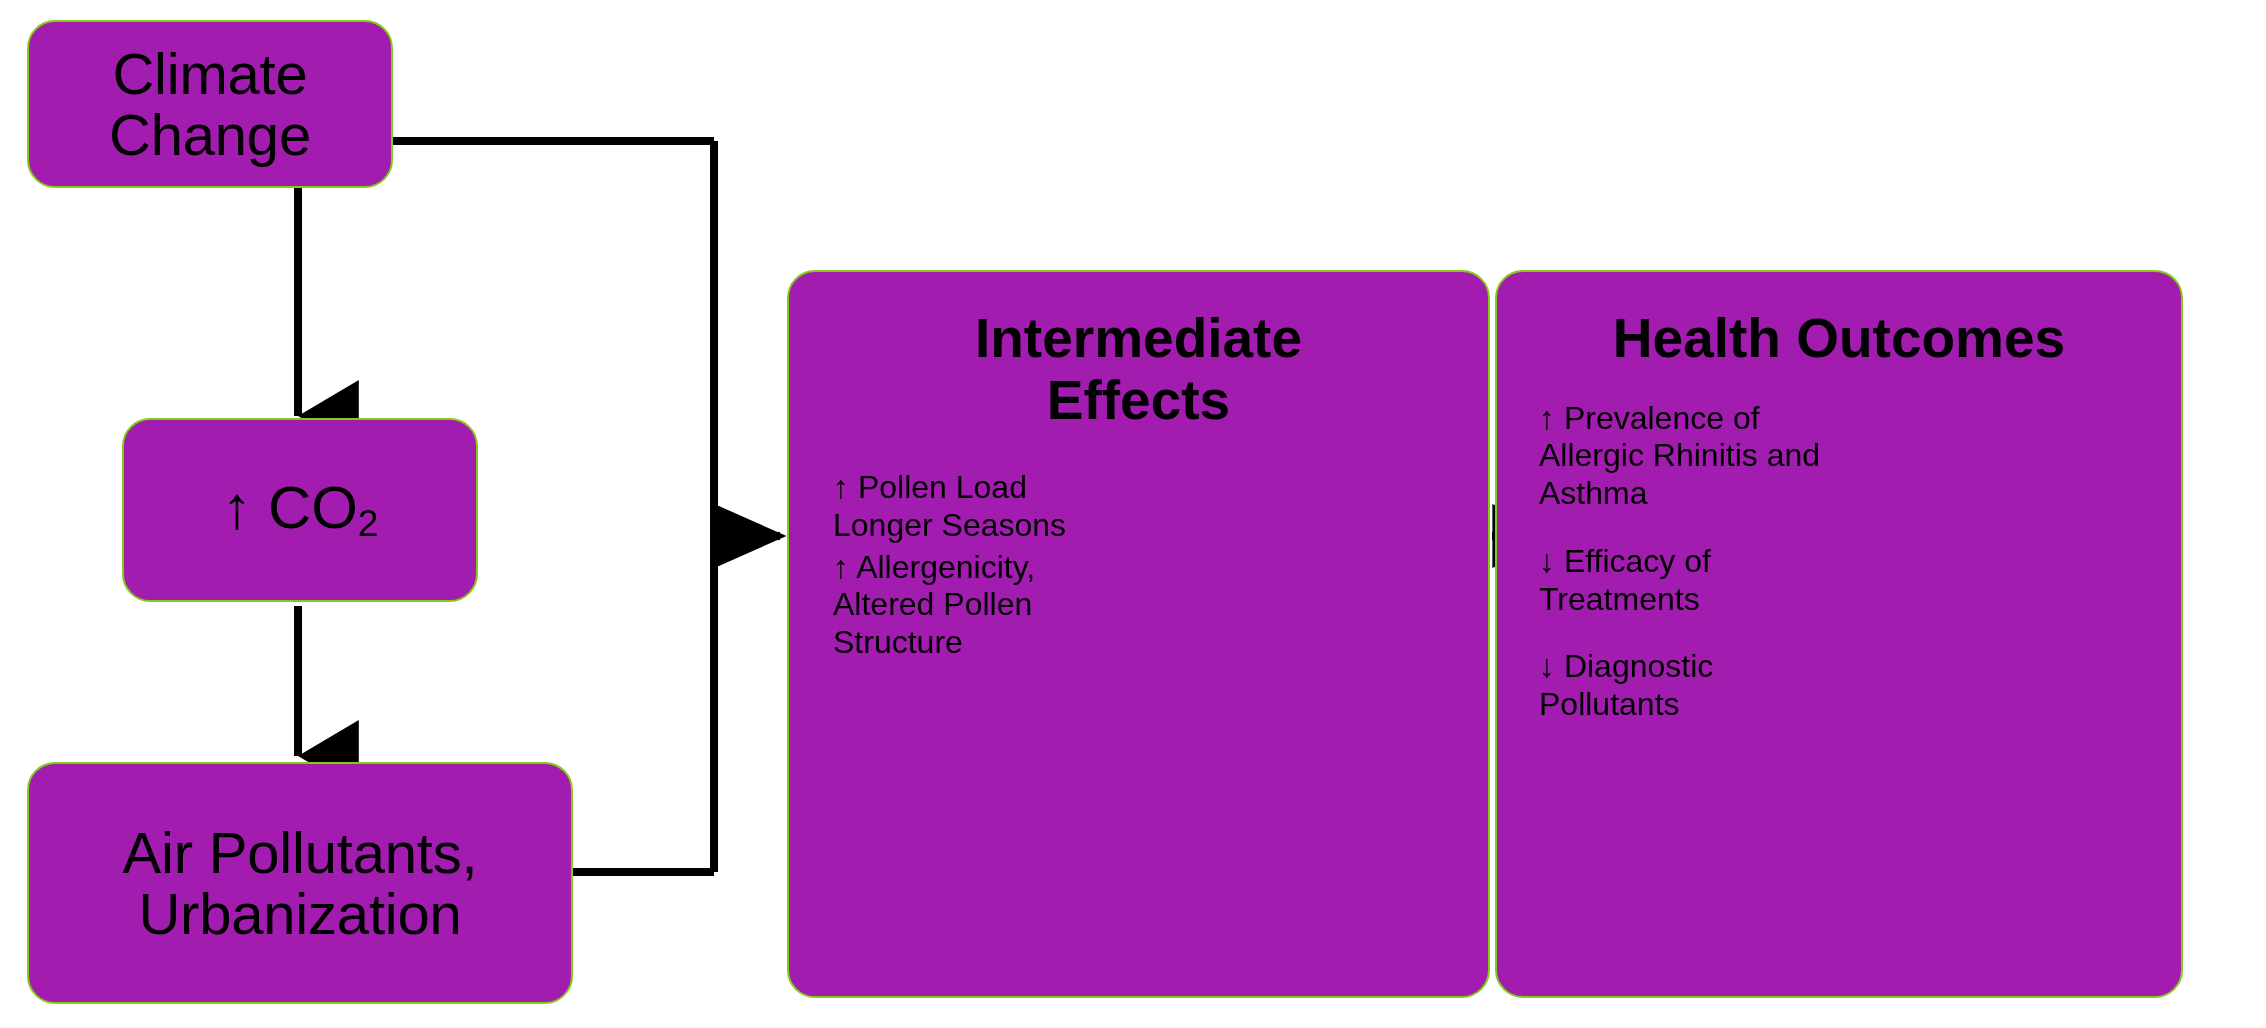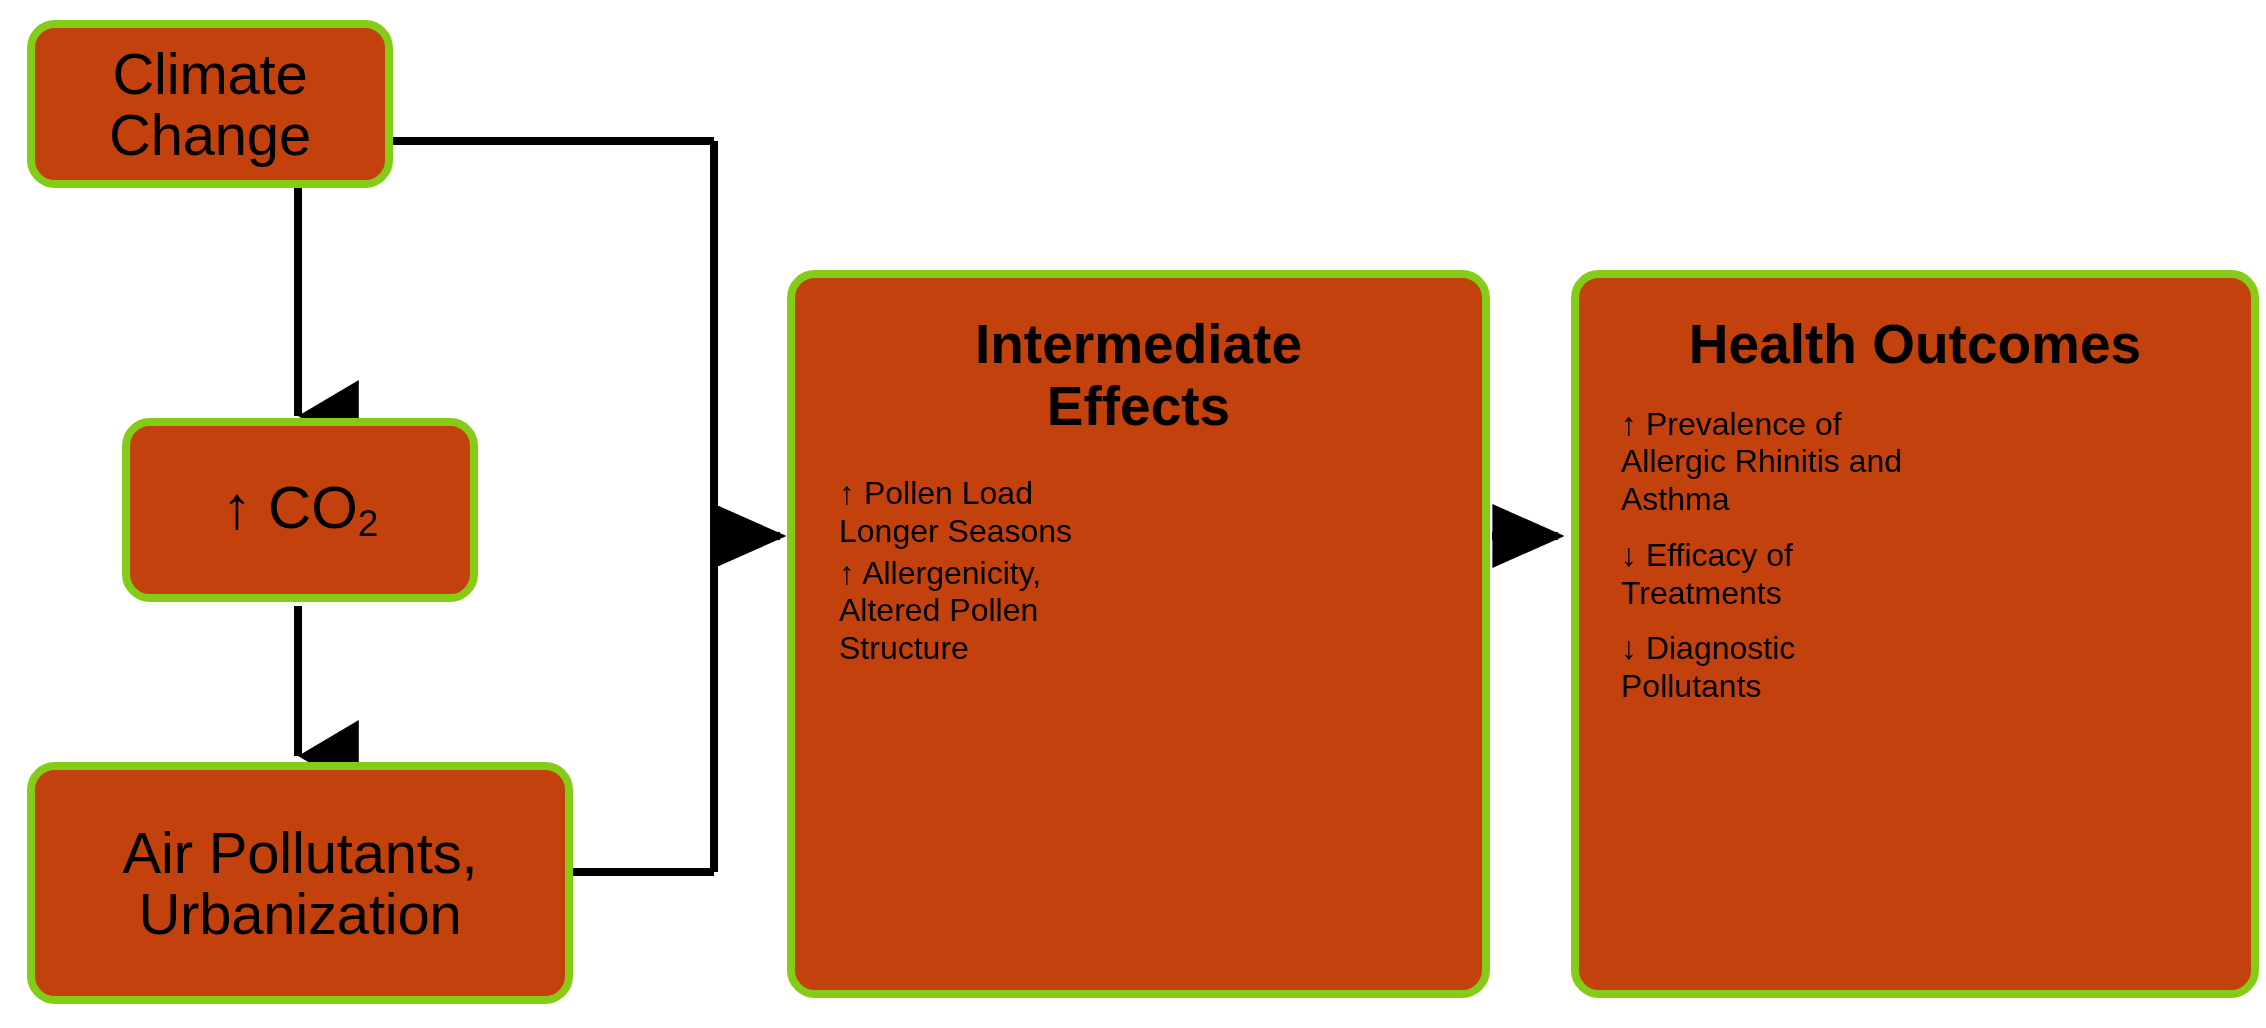--- a/index.html
+++ b/index.html
@@ -23,22 +23,22 @@
     position: absolute;
     left: 0;
     top: 0;
     width: 2266px;
     height: 1028px;
     pointer-events: none;
   }
   .node {
     position: absolute;
     box-sizing: border-box;
-    background: #c2410c;
-    border: 8px solid #84cc16;
+    background: #a21caf;
+    border: 2px solid #84cc16;
     border-radius: 28px;
     display: flex;
     flex-direction: column;
     justify-content: center;
   }
 
   
   .node.simple {
     align-items: center;
     text-align: center;
@@ -81,21 +81,21 @@
     justify-content: flex-start;
     padding: 28px 34px 24px 34px;
   }
   #node-intermediate-effects {
     left: 787px;
     top: 270px;
     width: 703px;
     height: 728px;
   }
   #node-health-outcomes {
-    left: 1571px;
+    left: 1495px;
     top: 270px;
     width: 688px;
     height: 728px;
   }
   .panel-title {
     font-weight: bold;
     font-size: 55px;
     line-height: 1.12;
     text-align: center;
     white-space: pre-line;
@@ -110,21 +110,21 @@
   }
   .panel-item {
     font-size: 32px;
     line-height: 1.18;
     text-align: left;
     white-space: pre-line;
   }
   #node-intermediate-effects .panel-item { padding-left: 10px; }
   #node-intermediate-effects .panel-item + .panel-item { margin-top: 4px; }
   #node-health-outcomes .panel-item { padding-left: 8px; }
-  #node-health-outcomes .panel-item + .panel-item { margin-top: 18px; }
+  #node-health-outcomes .panel-item + .panel-item { margin-top: 30px; }
 </style>
 </head>
 <body>
 
 <div id="diagram-root">
 
   <svg class="edges" viewBox="0 0 2266 1028">
     <defs>
       <marker id="arrowhead-down" markerWidth="9" markerHeight="8" refX="4.5" refY="7.6" orient="auto-start-reverse" markerUnits="strokeWidth">
         <path d="M0,7.6 L4.5,0 L9,7.6 Z" fill="#000000" transform="rotate(180 4.5 3.8)"></path>

